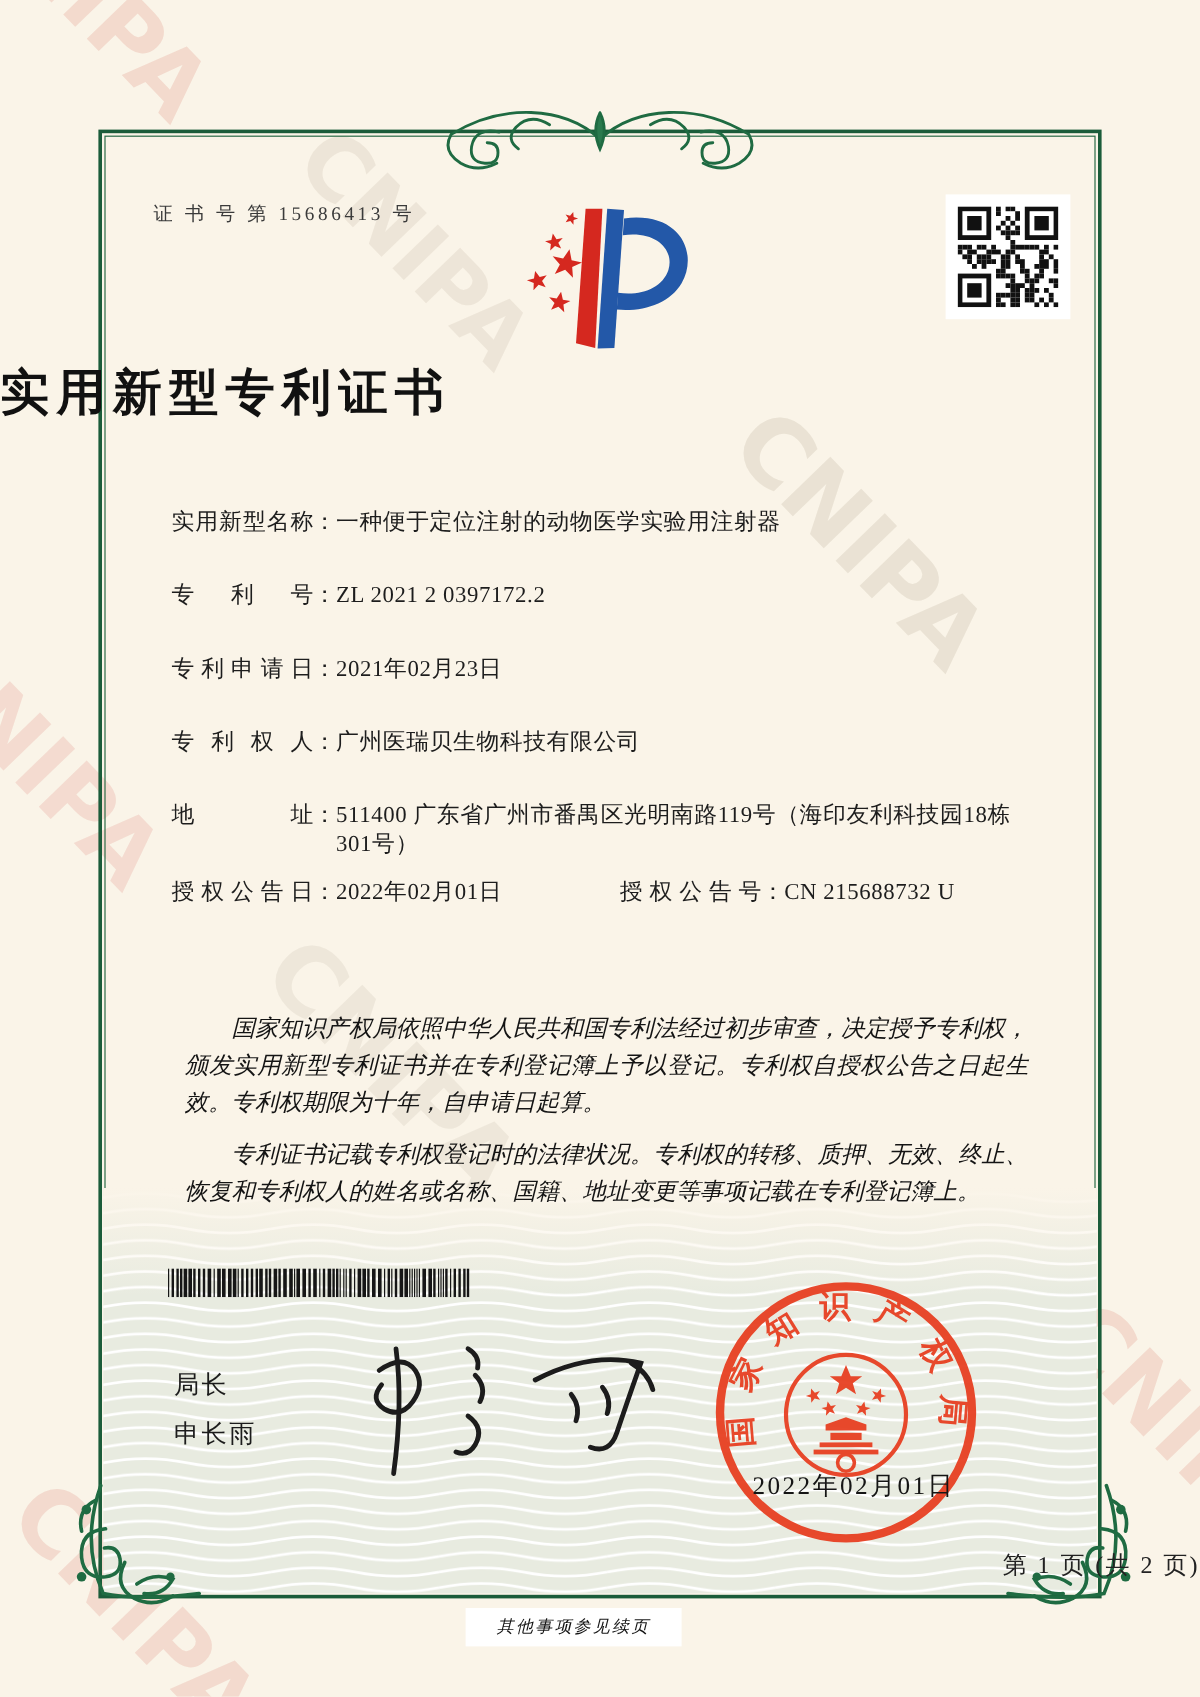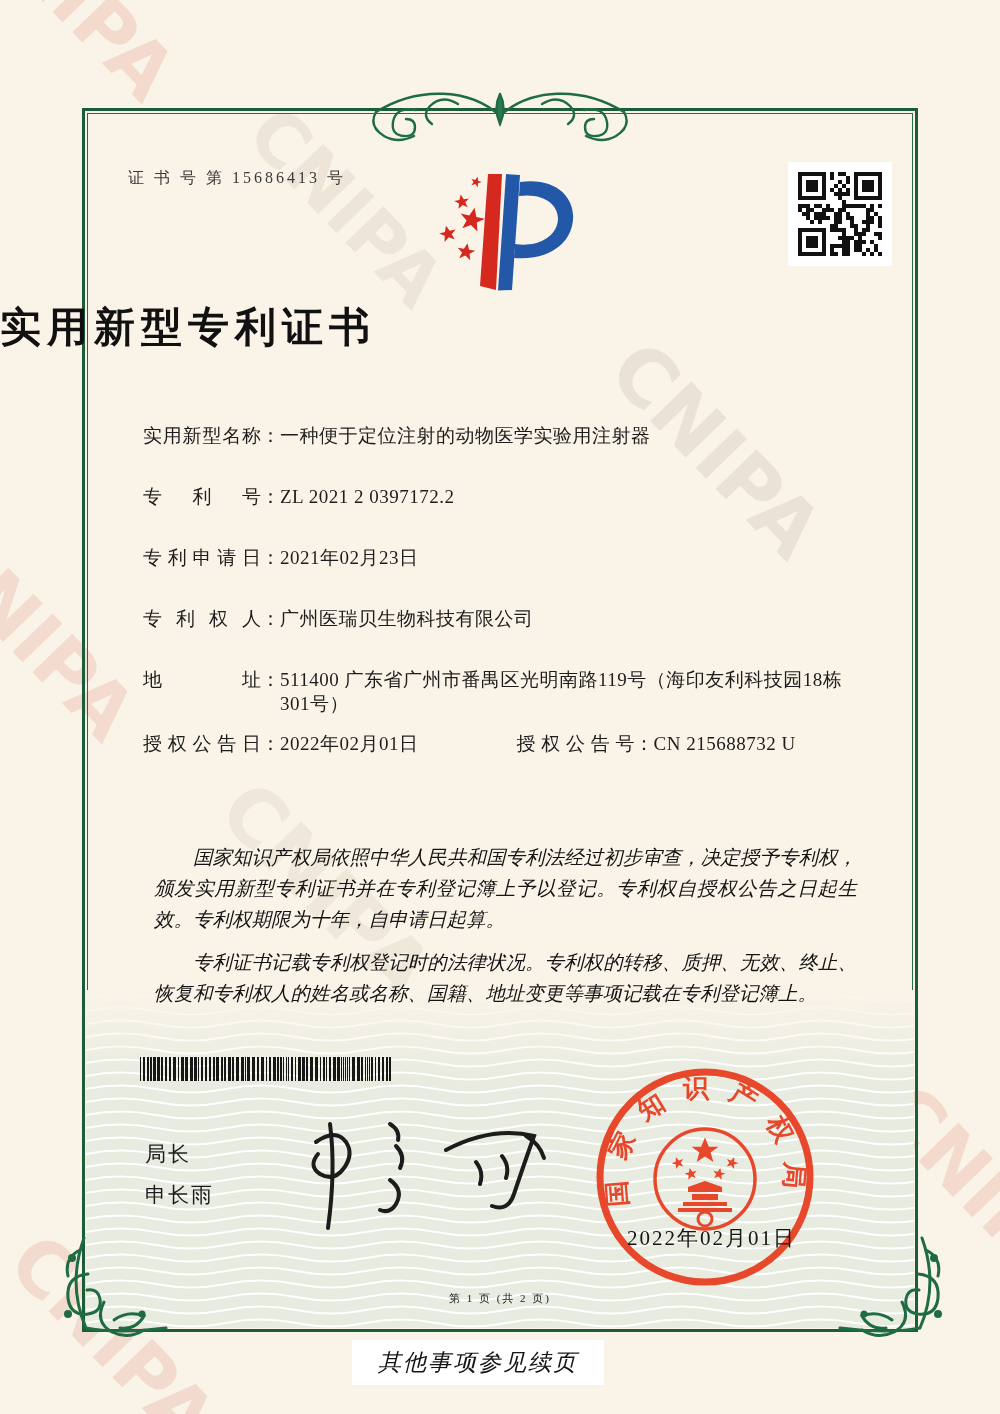--- a/index.html
+++ b/index.html
@@ -39,23 +39,23 @@
   .body-text p{margin:12px;text-indent:2em;}
   
   .barcode{position:absolute;left:140px;top:1057px;}
   .sig-title{position:absolute;left:145px;top:1140px;font-family:"Liberation Sans","DejaVu Sans",sans-serif;
              font-size:21px;color:#1c1c1c;letter-spacing:2px;}
   .sig-name{position:absolute;left:145px;top:1181px;font-family:"Liberation Sans","DejaVu Sans",sans-serif;
             font-size:21px;color:#1c1c1c;letter-spacing:2px;}
   .sig-script{position:absolute;left:278px;top:1110px;}
   .seal{position:absolute;left:591px;top:1063px;width:228px;height:228px;opacity:.93;}
   .seal-date{position:absolute;left:627px;top:1224px;font-size:21px;letter-spacing:2px;color:#151515;}
-  .page-num{position:absolute;left:0;right:0;top:1291px;text-align:center;font-size:11px;color:#222;letter-spacing:2px;}
+  .page-num{position:absolute;left:0;right:0;top:1291px;text-align:right;font-size:20px;color:#222;letter-spacing:2px;}
   .cont-note{position:absolute;left:478px;top:1340px;transform:translateX(-50%);
-             background:#fff;padding:7px 26px;font-size:23px;font-style:italic;color:#141414;letter-spacing:2px;}
+             background:#fff;padding:7px 26px;font-size:14px;font-style:italic;color:#141414;letter-spacing:2px;}
   .orn-top{position:absolute;left:358px;top:82px;}
   .orn-bl{position:absolute;left:44px;top:1236px;}
   .orn-br{position:absolute;left:836px;top:1236px;transform:scaleX(-1);}
 </style>
 </head>
 <body>
 
 <div class="page">
 
   <div class="wm" style="left:-55px;top:-50px;font-size:76px;color:rgba(233,180,168,.42);">CNIPA</div>

